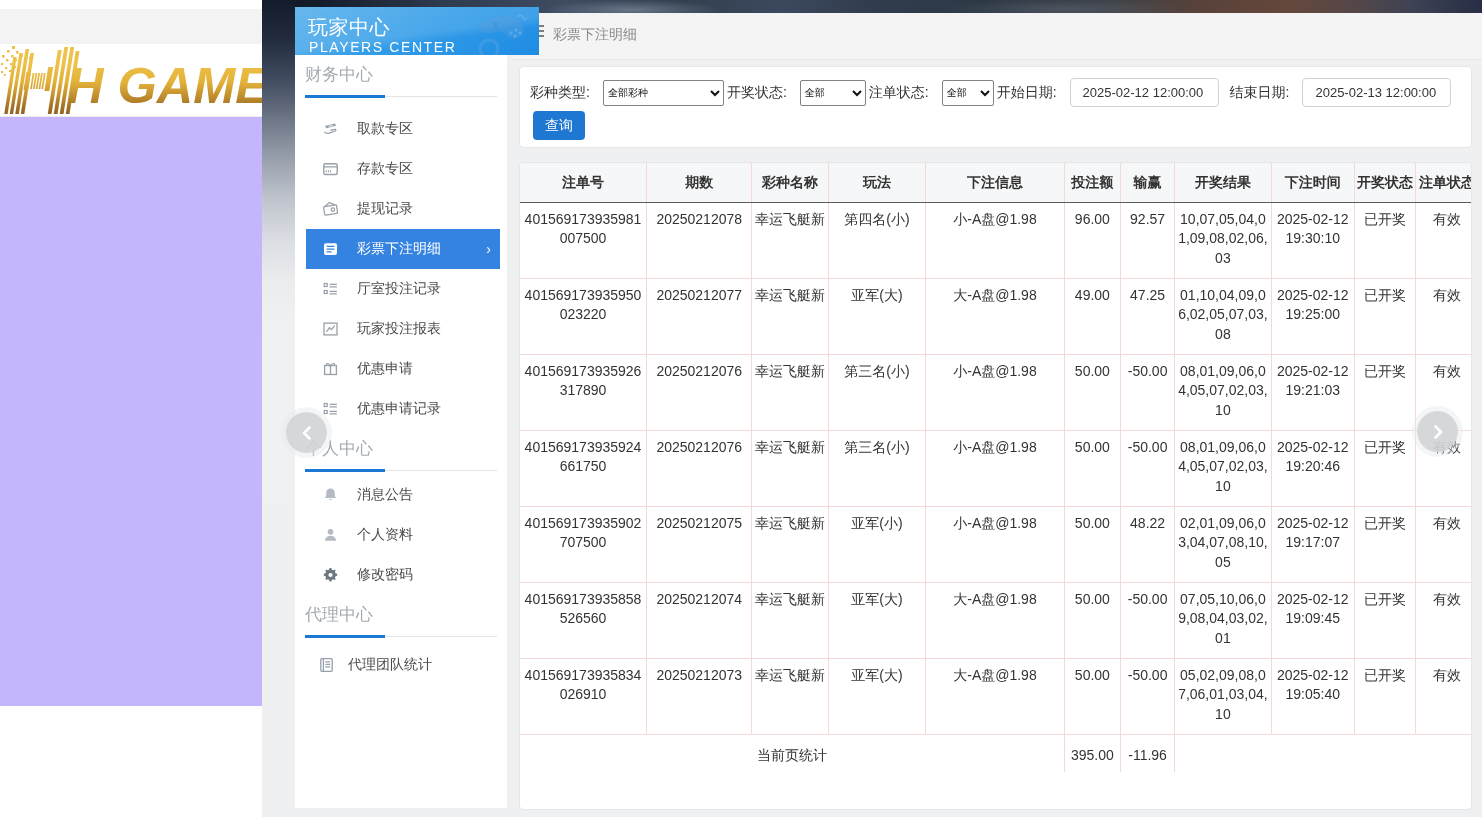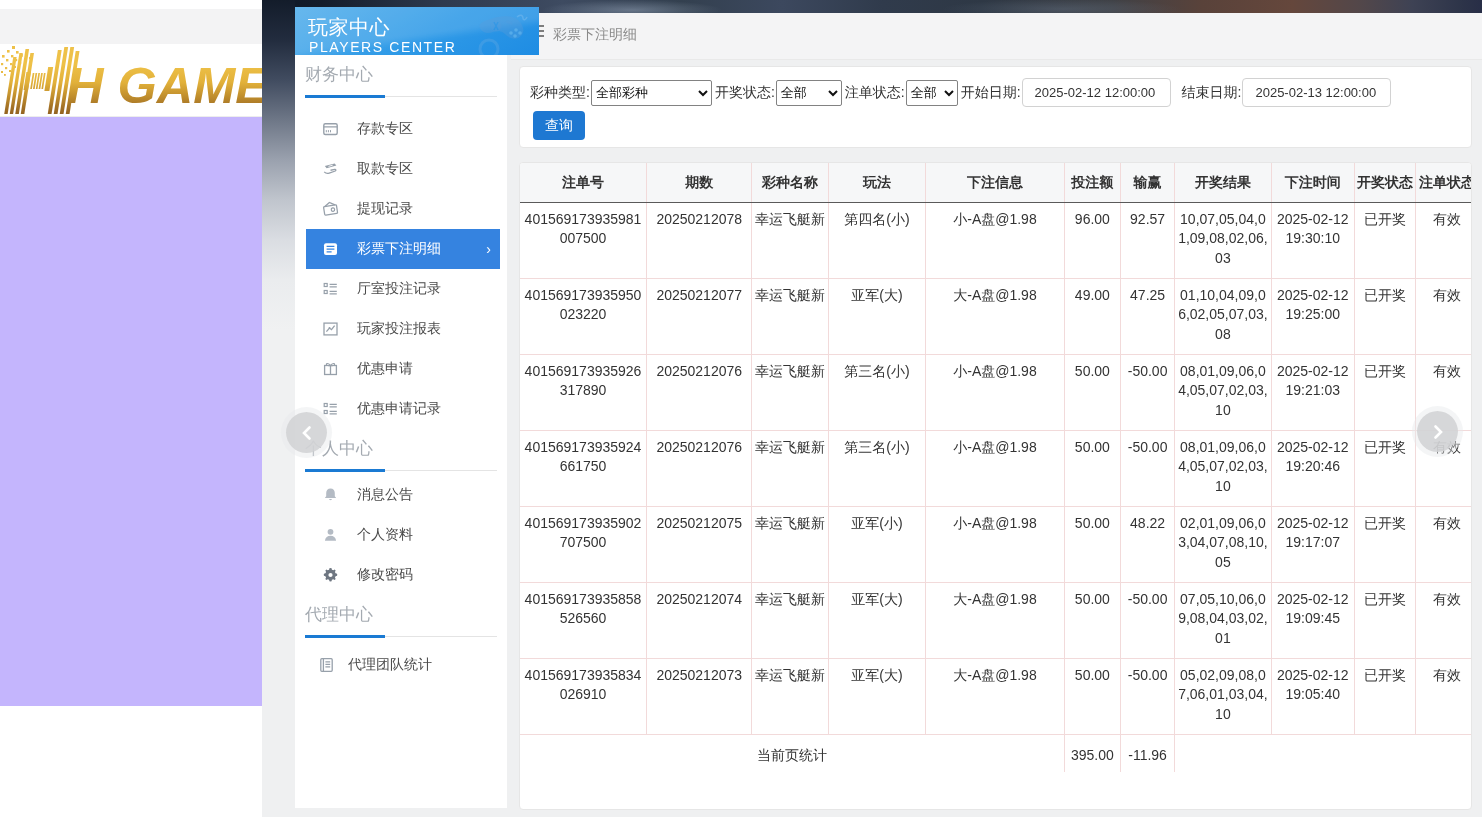--- a/index.html
+++ b/index.html
@@ -32,22 +32,22 @@
 .mi2 .ic{left:23px}.mi2 .tx{left:53px}.mi.sel .bg{position:absolute;left:11px;top:0;width:194px;height:40px;background:#3583e0}
 .mi.sel .arr{position:absolute;right:16px;top:50%;transform:translateY(-50%);color:#fff;font-size:14px}
 
 .toolbar{position:absolute;left:249px;top:13px;width:971px;height:47px;background:#f4f4f5;border-bottom:1px solid #e9e9e9}
 .toolbar .ham{position:absolute;left:17px;top:12px;width:16px;height:13px}
 .toolbar .ham i{display:block;height:2px;background:#7d7d7d;margin-bottom:3px}
 .toolbar .tt{position:absolute;left:42px;top:13px;font-size:14px;color:#8a8a8a}
 .panel{position:absolute;background:#fff;border:1px solid #e6e6e6;border-radius:4px}
 .fpanel{left:257px;top:66px;width:953px;height:82px}
 .frow{position:absolute;left:10px;top:12px;height:27px;display:flex;align-items:center;white-space:nowrap}
-.frow label{color:#333;margin-right:1px}
-select,.dinput{font-family:"Liberation Sans",sans-serif;font-size:13px;color:#111;height:26px;border:1px solid #828282;border-radius:2px;background:#fff}
+.frow label{color:#333;margin-right:13px}
+select,.dinput{font-family:"Liberation Sans",sans-serif;font-size:10px;color:#111;height:26px;border:1px solid #828282;border-radius:2px;background:#fff}
 .dinput{width:149px;display:inline-flex;align-items:center;padding-left:12px;height:29px !important;border:1px solid #d2d2d2 !important;border-radius:4px;color:#333;font-size:13px}
 .btn{position:absolute;left:13px;top:44px;width:52px;height:29px;background:#1e78d2;color:#fff;font-size:14px;border:none;border-radius:4px;display:flex;align-items:center;justify-content:center}
 
 .tpanel{left:257px;top:162px;width:953px;height:648px;overflow:hidden}
 table{border-collapse:collapse;table-layout:fixed;width:958px}
 td,th{border:1px solid #f2dada;text-align:center;vertical-align:middle;font-size:14px;color:#333;line-height:19.5px;padding:0 1px;word-break:break-all}
 thead th{background:#f6f7f8;font-weight:bold;height:39px;border-bottom:1px solid #5a5a5a}
 tbody td{height:76px;vertical-align:top;padding-top:7px}
 tr.sum td{height:38px;vertical-align:middle;padding-top:4px}
 table tr :first-child{border-left:none}
@@ -294,36 +294,36 @@
       <div style="position:absolute;top:48px;left:0;width:212px">
         <div class="section">
           <div class="st">财务中心</div>
           <div class="ul"></div>
           <div class="ulb"></div>
         </div>
         <div style="height:12px"></div>
         <div class="mi">
           <div class="ic">
             <svg width="17" height="17" viewBox="0 0 17 17">
+              <polygon points="2.8,5.6 12.6,2.9 14.4,5.1 4.6,7.8" fill="#97a0aa"></polygon>
+              <path d="M6.5 5.9l4.2-1.2" stroke="#fff" stroke-width="0.9" fill="none"></path>
+              <path d="M2.2 11.4c1.4 1.4 3.3 1.8 5 1.2l6.1-2.1c1-.35.6-1.75-.5-1.55l-4.3.8" fill="none" stroke="#97a0aa" stroke-width="1.3"></path>
+            </svg>
+          </div>
+          <div class="tx">取款专区</div>
+        </div>
+        <div class="mi">
+          <div class="ic">
+            <svg width="17" height="17" viewBox="0 0 17 17">
               <rect x="1.8" y="3.2" width="13.4" height="10.8" rx="1.5" fill="none" stroke="#97a0aa" stroke-width="1.4"></rect>
               <line x1="1.8" y1="6.4" x2="15.2" y2="6.4" stroke="#97a0aa" stroke-width="1.4"></line>
               <path d="M4.3 9.6v2.2M6.4 9.6v2.2M8.5 9.6v2.2" stroke="#97a0aa" stroke-width="1"></path>
             </svg>
           </div>
           <div class="tx">存款专区</div>
-        </div>
-        <div class="mi">
-          <div class="ic">
-            <svg width="17" height="17" viewBox="0 0 17 17">
-              <polygon points="2.8,5.6 12.6,2.9 14.4,5.1 4.6,7.8" fill="#97a0aa"></polygon>
-              <path d="M6.5 5.9l4.2-1.2" stroke="#fff" stroke-width="0.9" fill="none"></path>
-              <path d="M2.2 11.4c1.4 1.4 3.3 1.8 5 1.2l6.1-2.1c1-.35.6-1.75-.5-1.55l-4.3.8" fill="none" stroke="#97a0aa" stroke-width="1.3"></path>
-            </svg>
-          </div>
-          <div class="tx">取款专区</div>
         </div>
         <div class="mi">
           <div class="ic">
             <svg width="17" height="17" viewBox="0 0 17 17">
               <g transform="rotate(-9 8.5 9)">
                 <path d="M3.4 5.2L8.5 1.9l5.1 3.3" fill="none" stroke="#97a0aa" stroke-width="1.3"></path>
                 <rect x="2" y="5.2" width="13" height="8.6" rx="1" fill="none" stroke="#97a0aa" stroke-width="1.3"></rect>
                 <circle cx="10.9" cy="9.5" r="1.7" fill="none" stroke="#97a0aa" stroke-width="1.2"></circle>
               </g>
             </svg>

